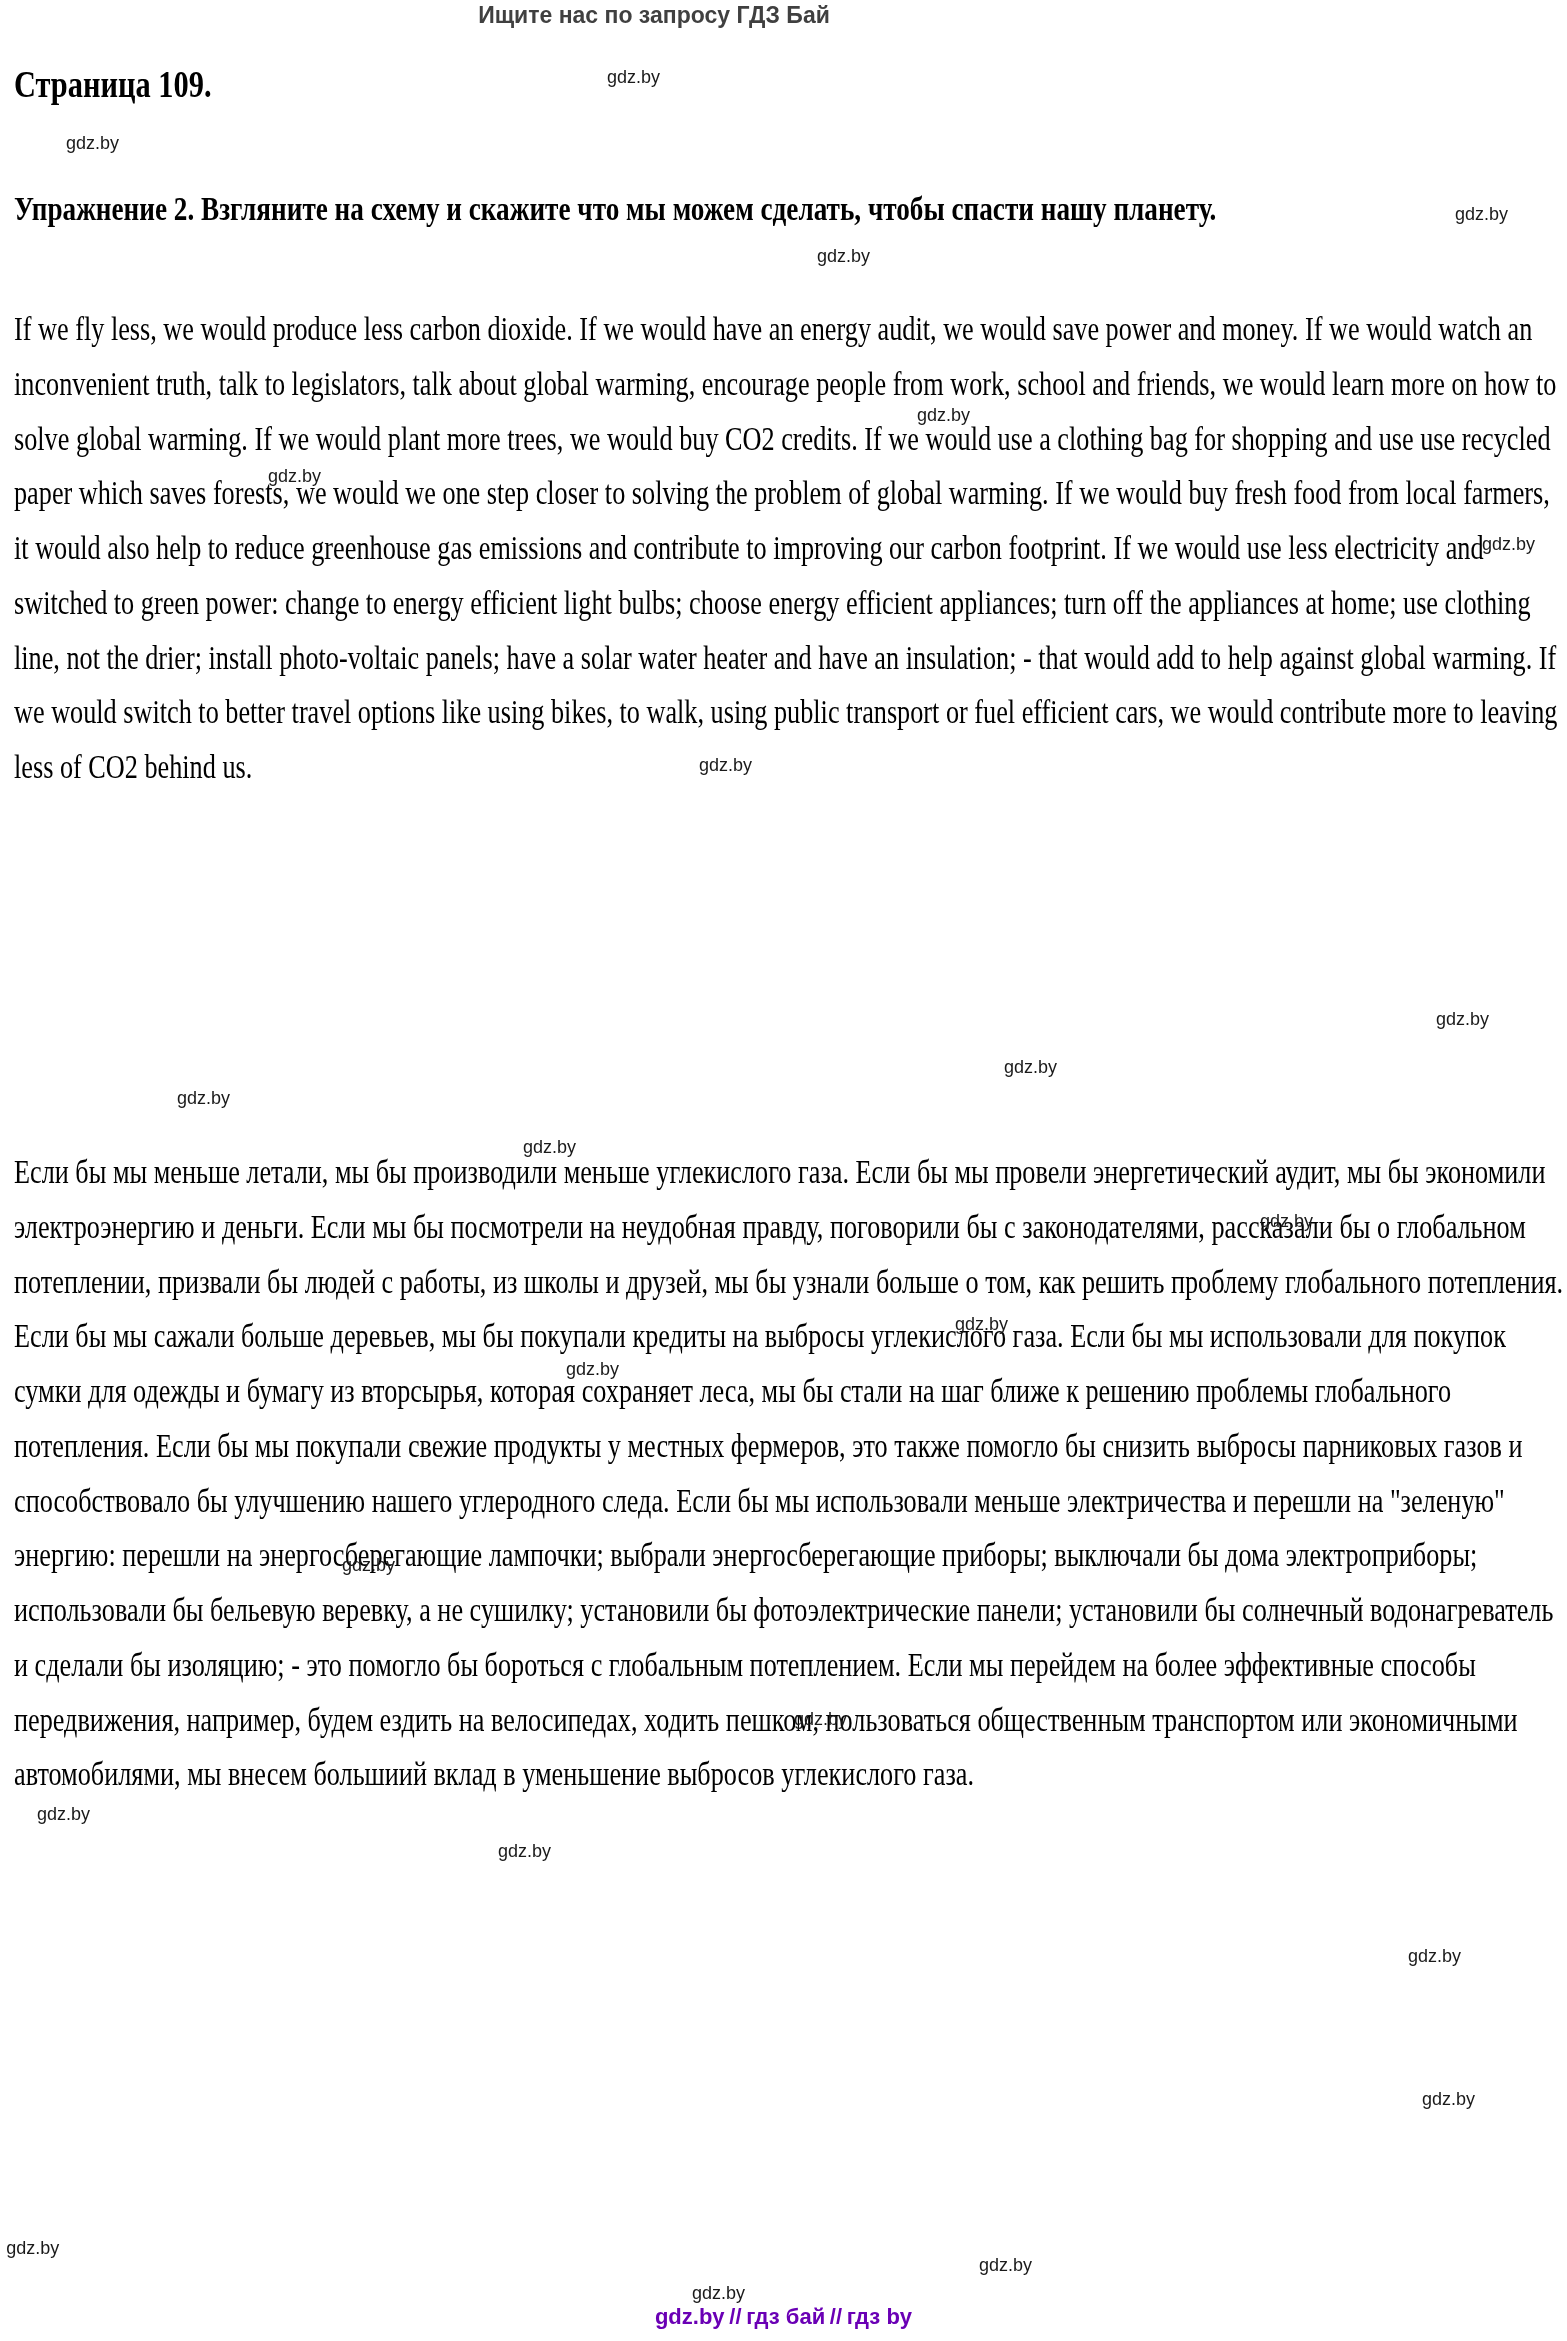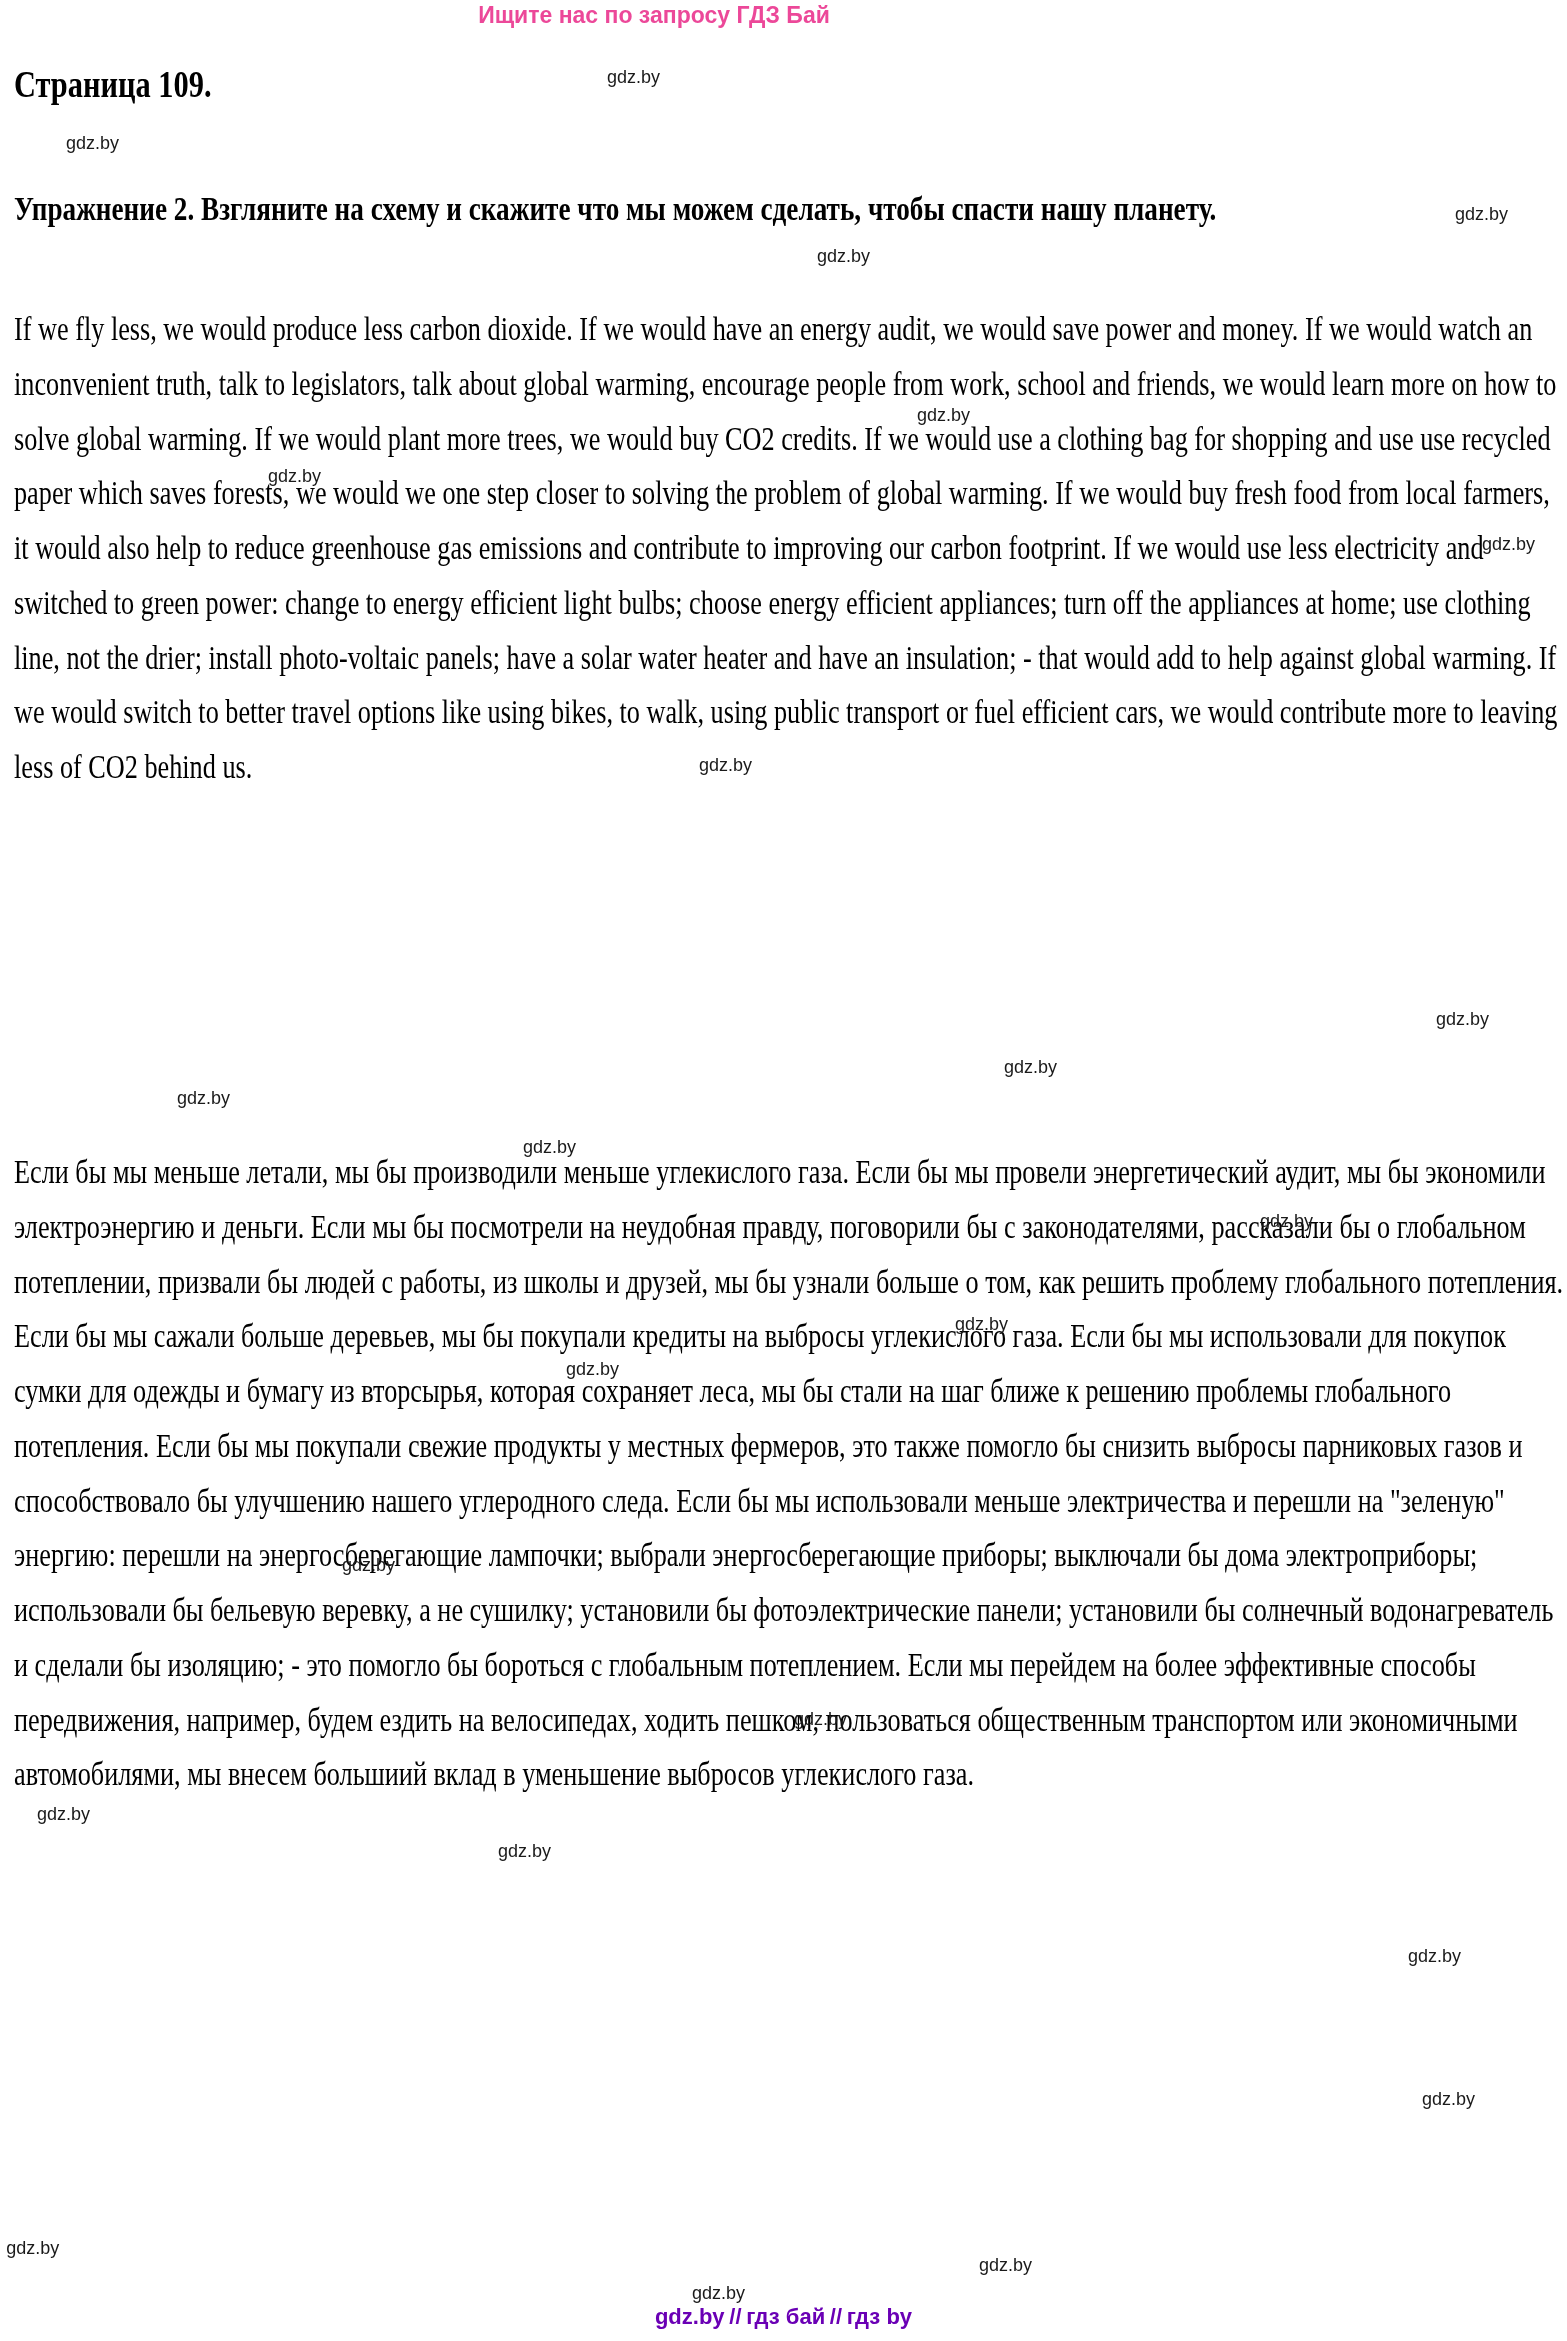--- a/index.html
+++ b/index.html
@@ -30,21 +30,21 @@
   .promo-banner {
     position: absolute;
     top: 1.6px;
     left: 0;
     width: 1308px;
     text-align: center;
     font-family: "Liberation Sans", "DejaVu Sans", sans-serif;
     font-size: 23px;
     font-weight: 700;
     letter-spacing: 0px;
-    color: #ec4899;
+    color: #404040;
     white-space: nowrap;
   }
 
   
   .page-title {
     position: absolute;
     top: 39px;
     left: 14px;
     font-family: "Liberation Serif", "DejaVu Serif", serif;
     font-size: 38px;

